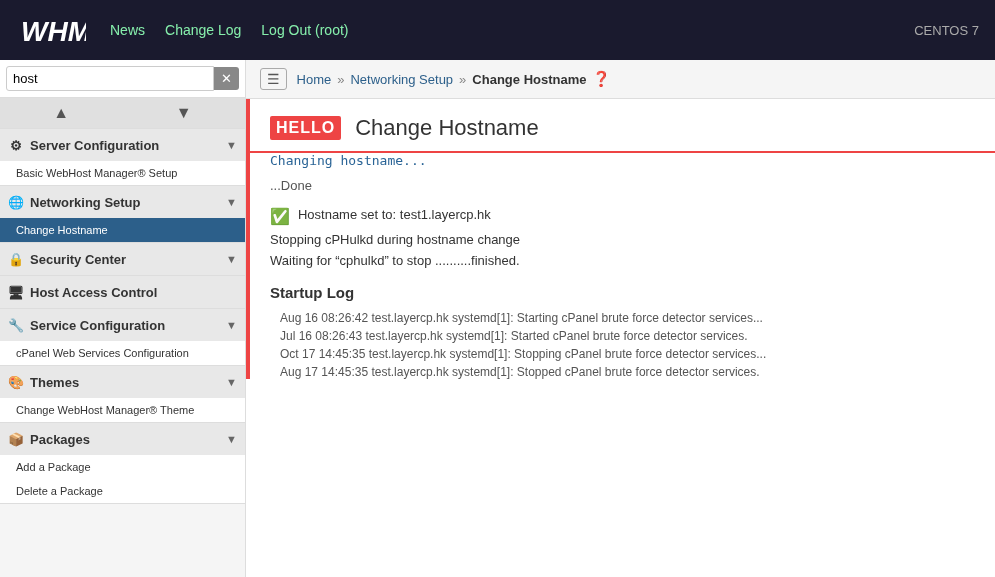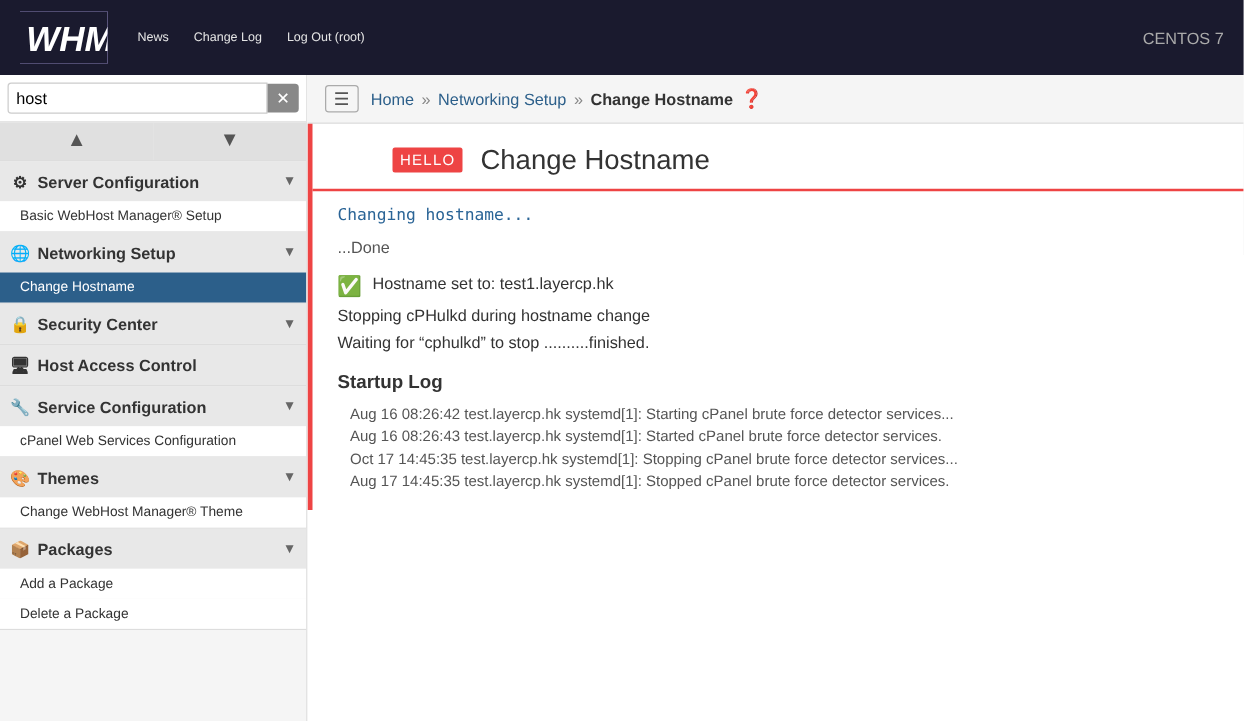--- a/index.html
+++ b/index.html
@@ -16,24 +16,24 @@
     .top-nav .logo {
       width: 70px;
       height: 42px;
       margin-right: 24px;
       background: #c4b5fd;
       display: flex;
       align-items: center;
       justify-content: center;
     }
     .top-nav a {
-      color: #e5e5e5;
+      color: #86efac;
       text-decoration: none;
       margin-right: 20px;
-      font-size: 10px;
+      font-size: 14px;
     }
     .top-nav .spacer { flex: 1; }
     .top-nav .centos-label {
       color: #aaa;
       font-size: 13px;
     }
 
     
     .layout { display: flex; height: calc(100vh - 60px); }
 
@@ -162,36 +162,35 @@
 
     .page-header {
       display: flex;
       align-items: center;
       padding: 16px 20px 10px;
       border-bottom: 2px solid #e44;
     }
     .page-header .hello-badge {
       background: #e44;
       color: white;
-      font-size: 12px;
-      font-weight: normal;
+      font-size: 16px;
+      font-weight: bold;
       padding: 3px 6px;
       border-radius: 2px;
       margin-right: 14px;
       letter-spacing: 1px;
-      margin-left: 44px;
     }
     .page-header h1 {
       font-size: 22px;
       font-weight: normal;
       color: #333;
     }
 
     .content-body {
-      padding: 12px 20px;
+      padding: 0 20px;
     }
 
     .code-output {
       font-family: monospace;
       font-size: 13px;
       color: #2a6496;
       margin-bottom: 10px;
     }
 
     .done-line {
@@ -357,20 +356,20 @@
         <div class="status-line">
           <span>Stopping cPHulkd during hostname change</span>
         </div>
         <div class="status-line">
           <span>Waiting for “cphulkd” to stop ..........finished.</span>
         </div>
 
         <div class="startup-log">
           <h2>Startup Log</h2>
           <div class="log-entry">Aug 16 08:26:42 test.layercp.hk systemd[1]: Starting cPanel brute force detector services...</div>
-          <div class="log-entry">Aug 16 08:26:43 test.layercp.hk systemd[1]: Started cPanel brute force detector services.</div>
+          <div class="log-entry">Jul 16 08:26:43 test.layercp.hk systemd[1]: Started cPanel brute force detector services.</div>
           <div class="log-entry">Oct 17 14:45:35 test.layercp.hk systemd[1]: Stopping cPanel brute force detector services...</div>
           <div class="log-entry">Aug 17 14:45:35 test.layercp.hk systemd[1]: Stopped cPanel brute force detector services.</div>
         </div>
       </div>
     </div>
   </main>
 </div>
 
 </body></html>

